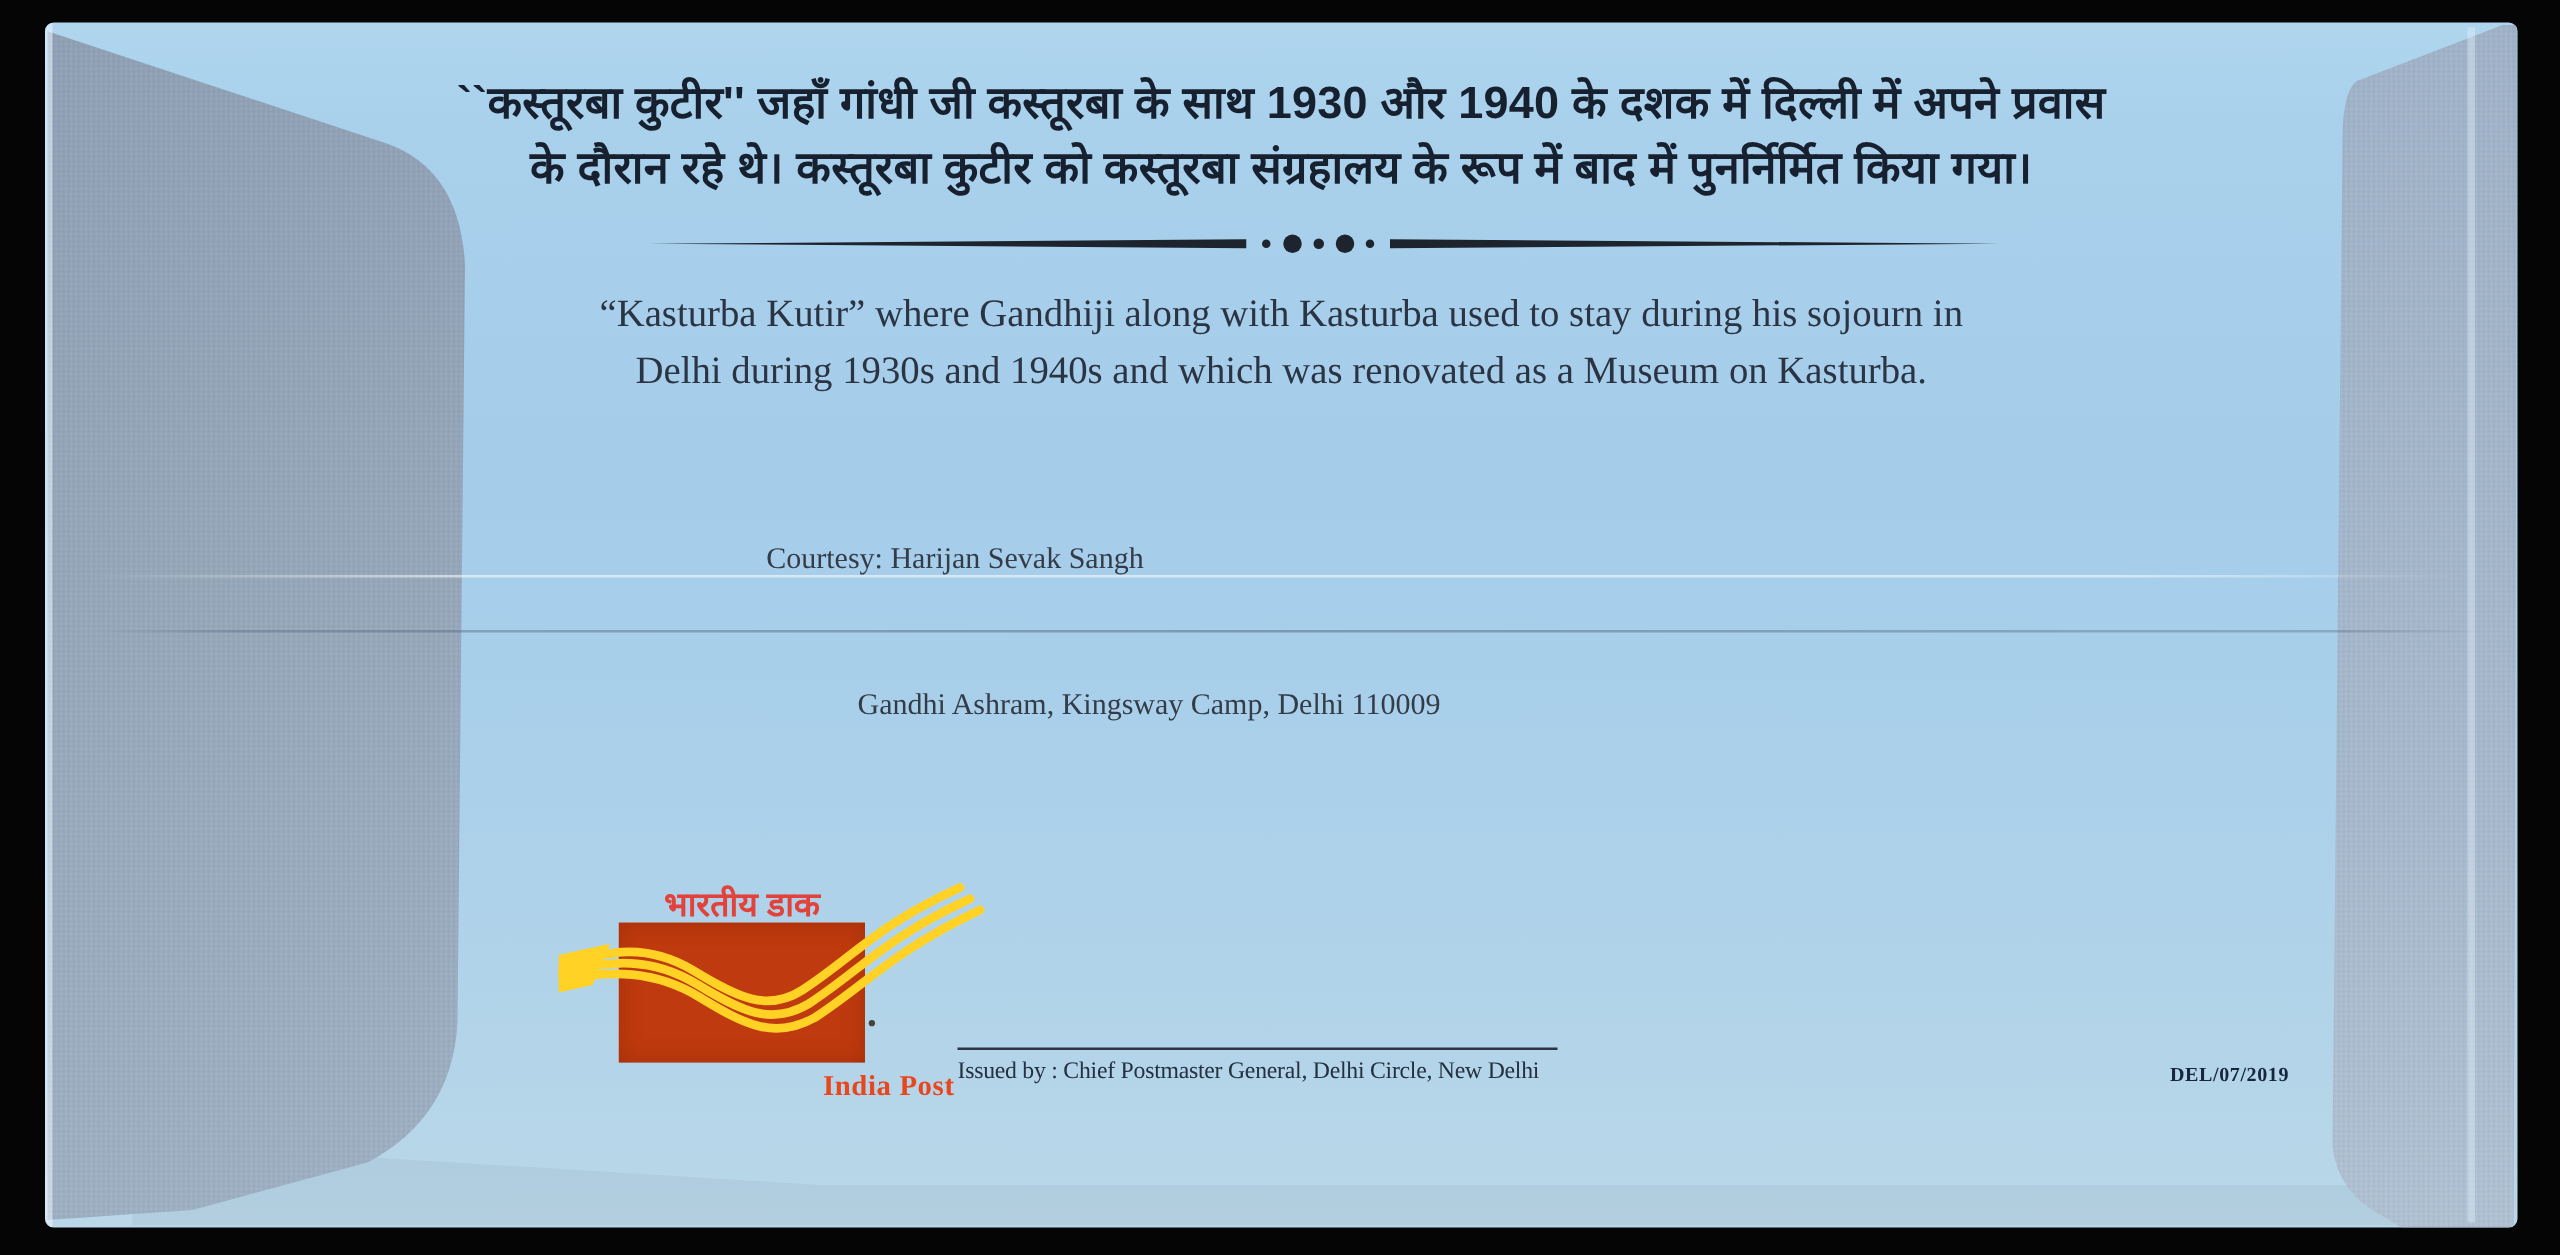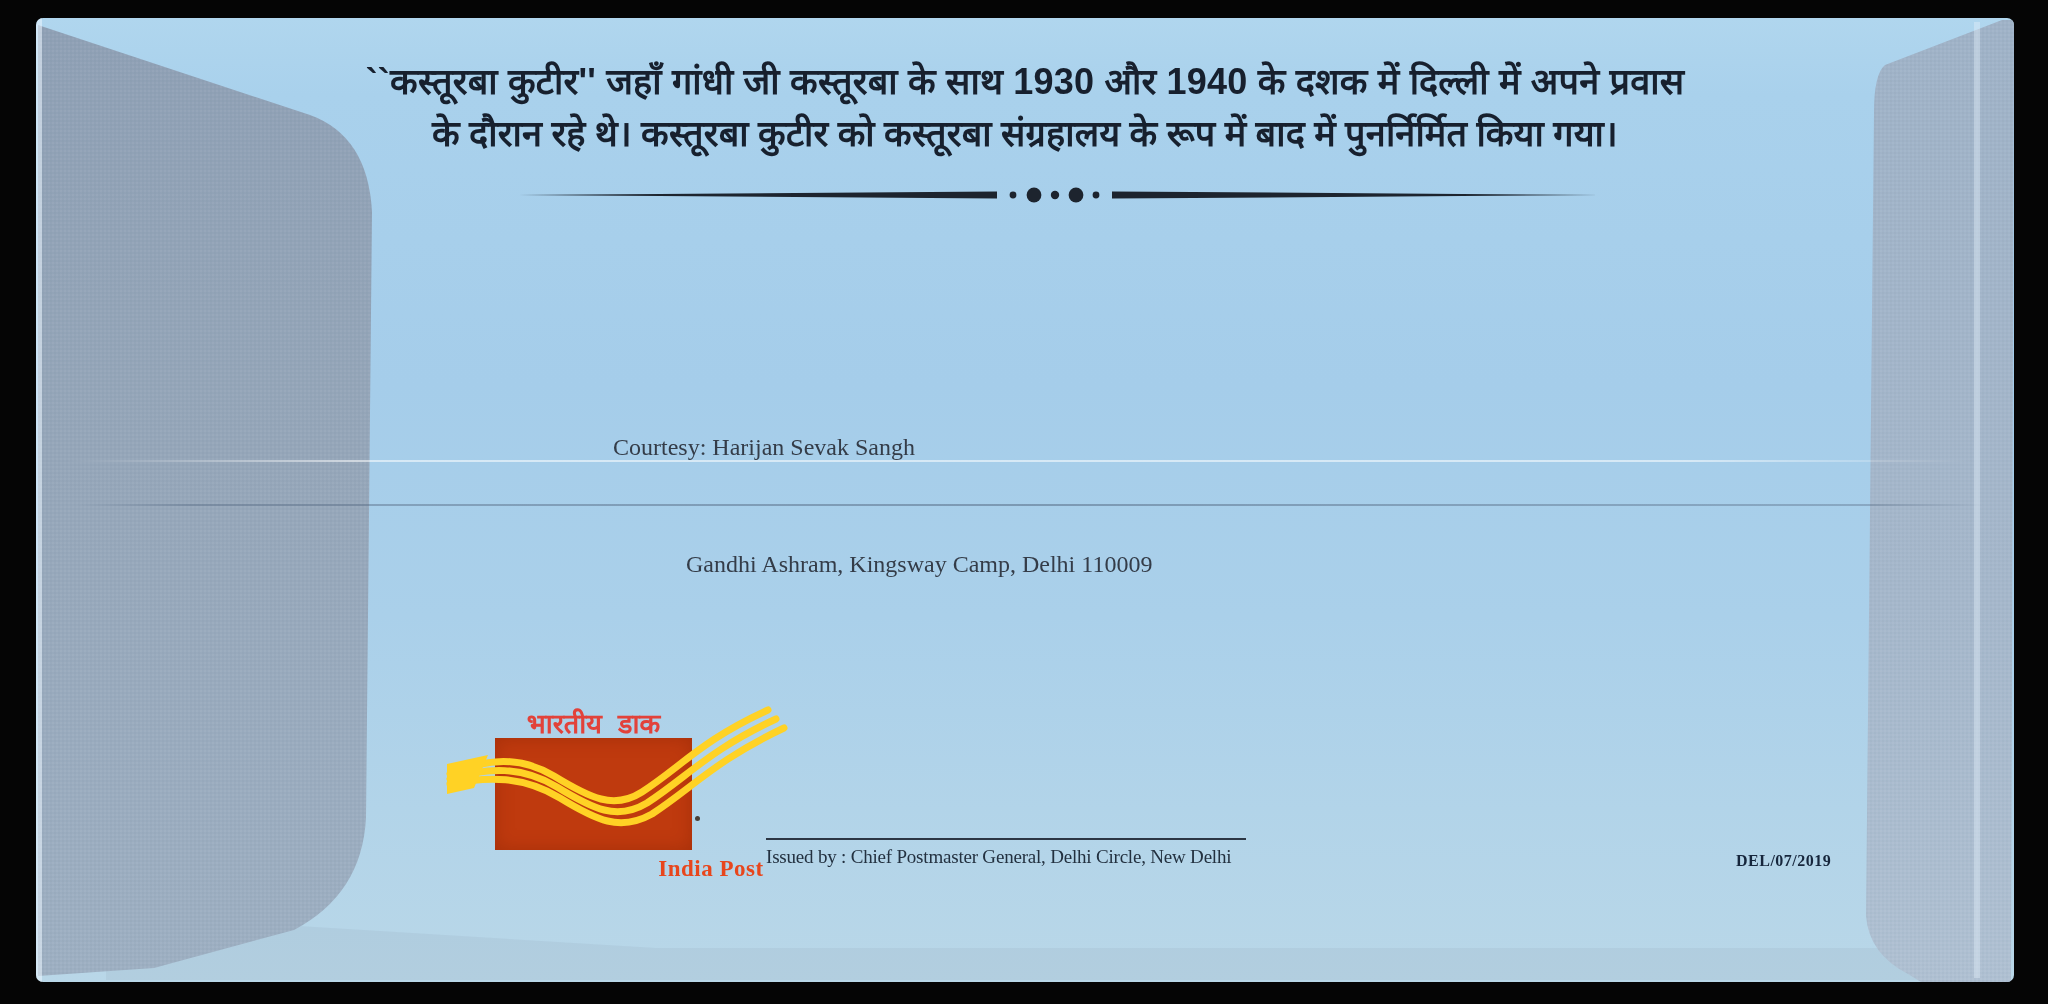--- a/index.html
+++ b/index.html
@@ -18,21 +18,21 @@
   
   .courtesy{font-size:24px;color:#343c48;line-height:39px;white-space:pre;}
   .courtesy .indent{padding-left:73px;}
   
   .crease-light{left:30px;right:40px;top:442px;height:2px;
     background:linear-gradient(90deg,transparent,rgba(255,255,255,.55) 15%,rgba(255,255,255,.55) 85%,transparent);}
   .crease-dark{left:40px;right:30px;top:486px;height:2px;
     background:linear-gradient(90deg,transparent,rgba(90,110,135,.45) 6%,rgba(80,100,125,.5) 50%,rgba(90,110,135,.4) 94%,transparent);}
   
   .logo-hindi{left:455px;top:686px;width:205px;text-align:center;
-    font-family:Liberation Mono, monospace;font-weight:700;font-size:27px;color:#e2423a;}
+    font-family:Liberation Sans, sans-serif;font-weight:700;font-size:27px;color:#e2423a;}
   .logo-rect{left:459px;top:720px;width:197px;height:112px;background:#bf3a0e;
     box-shadow:inset 0 0 18px rgba(120,30,0,.35);}
   .logo-speck{left:659px;top:798px;width:5px;height:5px;border-radius:50%;background:#4a4038;}
   .logo-english{left:545px;top:838px;width:260px;text-align:center;
     font-weight:700;font-size:23px;color:#e8461c;letter-spacing:.5px;}
   
   .issuer-hindi{left:730px;top:781px;font-family:"Liberation Sans",sans-serif;
     font-weight:700;font-size:26px;color:#1c2735;}
   .issuer-line{left:730px;top:820px;width:480px;height:2px;background:#2c3644;}
   .issuer-eng{left:730px;top:828px;font-size:19px;color:#233140;letter-spacing:-.2px;}
@@ -68,32 +68,36 @@
       <path d="M2,7 L274,97 Q332,118 336,194 L330,800 Q326,876 258,912 L118,950 L2,958 Z" fill="url(#ht)"></path>
 
       <path d="M1966,2 L1849,47 Q1838,56 1838,94 L1830,898 Q1833,936 1872,956 L1898,972 L1975,966 L1978,2 Z" fill="url(#rf)"></path>
       <path d="M1966,2 L1849,47 Q1838,56 1838,94 L1830,898 Q1833,936 1872,956 L1898,972 L1975,966 L1978,2 Z" fill="url(#ht)"></path>
 
       <rect x="0" y="0" width="6" height="964" fill="rgba(235,245,255,0.55)"></rect>
       <rect x="1938" y="4" width="6" height="956" fill="rgba(225,238,248,0.45)"></rect>
     </svg>
 
     <div class="abs centered hindi-head" style="top:38px;">``कस्तूरबा कुटीर'' जहाँ गांधी जी कस्तूरबा के साथ 1930 और 1940 के दशक में दिल्ली में अपने प्रवास</div>
-    <div class="abs centered hindi-head" style="top:90px;font-family:Liberation Serif, serif;">के दौरान रहे थे।  कस्तूरबा कुटीर को कस्तूरबा संग्रहालय के रूप में बाद में पुनर्निर्मित किया गया।</div>
+    <div class="abs centered hindi-head" style="top:90px;">के दौरान रहे थे।  कस्तूरबा कुटीर को कस्तूरबा संग्रहालय के रूप में बाद में पुनर्निर्मित किया गया।</div>
 
     <svg class="abs" style="left:483px;top:168px;" width="1080" height="18" viewBox="0 0 1080 18">
       <polygon points="0,9 478,5.4 478,12.6" fill="#1d242e"></polygon>
       <circle cx="494" cy="9" r="3.4" fill="#1d242e"></circle>
       <circle cx="515" cy="9" r="7.4" fill="#1d242e"></circle>
       <circle cx="536" cy="9" r="4.2" fill="#1d242e"></circle>
       <circle cx="557" cy="9" r="7.4" fill="#1d242e"></circle>
       <circle cx="577" cy="9" r="3.4" fill="#1d242e"></circle>
       <polygon points="593,5.4 593,12.6 1080,9" fill="#1d242e"></polygon>
     </svg>
 
+    <div class="abs centered eng-desc" style="top:210px;">
+      <div>“Kasturba Kutir” where Gandhiji along with Kasturba used to stay during his sojourn in</div>
+      <div>Delhi during 1930s and 1940s and which was renovated as a Museum on Kasturba.</div>
+    </div>
 
     <div class="abs courtesy" style="left:577px;top:332px;">
       <div>Courtesy: Harijan Sevak Sangh</div>
       <div class="indent">Gandhi Ashram, Kingsway Camp, Delhi 110009</div>
     </div>
 
     <div class="abs crease-light"></div>
     <div class="abs crease-dark"></div>
 
     <div class="abs logo-hindi">भारतीय डाक</div>

